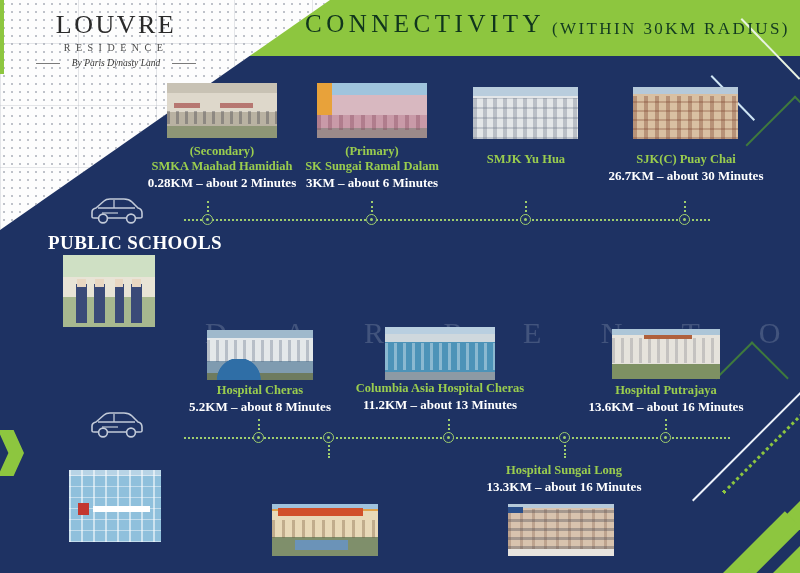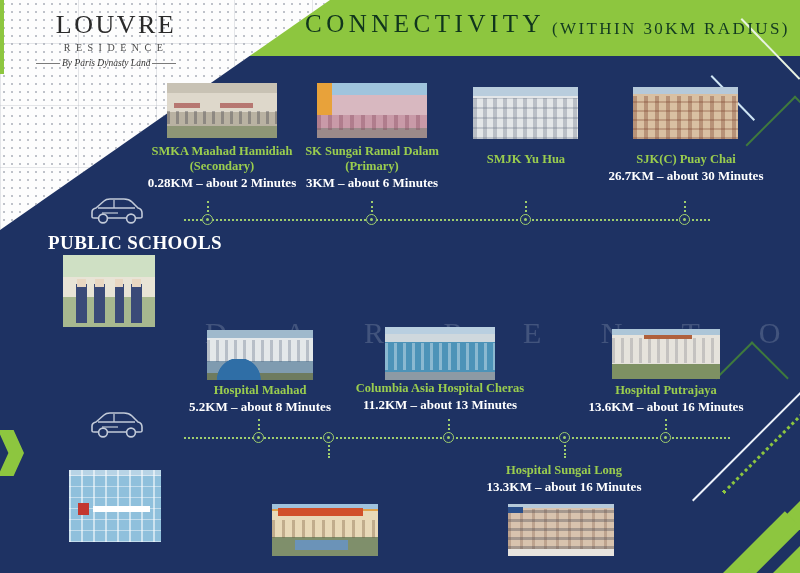--- a/index.html
+++ b/index.html
@@ -80,21 +80,21 @@
     font-size: 26px; color: #2a2a2a;
     letter-spacing: 2.5px; line-height: 1;
   }
   .logo-sub {
     font-family: "Liberation Serif", serif;
     font-size: 10px; color: #4a4a4a;
     letter-spacing: 5.5px; margin-top: 4px;
   }
   .logo-rule {
     display: flex; align-items: center; gap: 2px;
-    margin-top: 5px; justify-content: flex-start;
+    margin-top: 5px; justify-content: space-between;
   }
   .logo-rule .ln { height: 1px; width: 24px; background: #7a7a7a; }
   .logo-tag {
     font-family: "Liberation Serif", serif;
     font-style: italic; font-size: 9.5px; color: #333;
     white-space: nowrap;
   }
   .diag-line {
     position: absolute;
     background: #e9f3e2;
@@ -262,28 +262,28 @@
        background:linear-gradient(#b9cddd 0 18%,#e3e6e8 18% 100%);">
     <div class="sky" style="background:repeating-linear-gradient(90deg,rgba(90,100,120,.30) 0 4px,transparent 4px 10px),repeating-linear-gradient(0deg,rgba(90,100,120,.25) 0 2px,transparent 2px 10px); top:22%; height:78%;"></div>
   </div>
 
   <div class="photo" style="left:633px; top:87px; width:105px; height:52px;
        background:linear-gradient(#b5c9da 0 14%,#d9c0a2 14% 100%);">
     <div class="sky" style="background:repeating-linear-gradient(90deg,rgba(120,60,40,.35) 0 4px,transparent 4px 11px),repeating-linear-gradient(0deg,rgba(120,60,40,.28) 0 2px,transparent 2px 9px); top:18%; height:82%;"></div>
   </div>
 
   <div class="poi" style="left:122px; top:144px; width:200px;">
+    <div class="poi-name">(Secondary)</div>
     <div class="poi-name">SMKA Maahad Hamidiah</div>
-    <div class="poi-name">(Secondary)</div>
     <div class="poi-dist">0.28KM – about 2 Minutes</div>
   </div>
 
   <div class="poi" style="left:282px; top:144px; width:180px;">
+    <div class="poi-name">(Primary)</div>
     <div class="poi-name">SK Sungai Ramal Dalam</div>
-    <div class="poi-name">(Primary)</div>
     <div class="poi-dist">3KM – about 6 Minutes</div>
   </div>
 
   <div class="poi" style="left:440px; top:152px; width:172px;">
     <div class="poi-name">SMJK Yu Hua</div>
   </div>
 
   <div class="poi" style="left:598px; top:152px; width:176px;">
     <div class="poi-name">SJK(C) Puay Chai</div>
     <div class="poi-dist">26.7KM – about 30 Minutes</div>
@@ -330,21 +330,21 @@
     <div class="sky" style="background:repeating-linear-gradient(90deg,rgba(255,255,255,.35) 0 3px,transparent 3px 9px); top:30%; height:52%;"></div>
   </div>
 
   <div class="photo" style="left:612px; top:329px; width:108px; height:50px;
        background:linear-gradient(#adc6d8 0 12%,#e6e3dc 12% 70%,#7e9163 70% 100%);">
     <div class="sky" style="background:repeating-linear-gradient(90deg,rgba(110,110,120,.28) 0 3px,transparent 3px 9px); top:18%; height:50%;"></div>
     <div class="sky" style="background:linear-gradient(90deg,transparent 30%,#b0603c 30% 74%,transparent 74%); top:12%; height:8%;"></div>
   </div>
 
   <div class="poi" style="left:170px; top:383px; width:180px;">
-    <div class="poi-name">Hospital Maahad</div>
+    <div class="poi-name">Hospital Cheras</div>
     <div class="poi-dist">5.2KM – about 8 Minutes</div>
   </div>
   <div class="poi" style="left:340px; top:381px; width:200px;">
     <div class="poi-name">Columbia Asia Hospital Cheras</div>
     <div class="poi-dist">11.2KM – about 13 Minutes</div>
   </div>
   <div class="poi" style="left:578px; top:383px; width:176px;">
     <div class="poi-name">Hospital Putrajaya</div>
     <div class="poi-dist">13.6KM – about 16 Minutes</div>
   </div>

